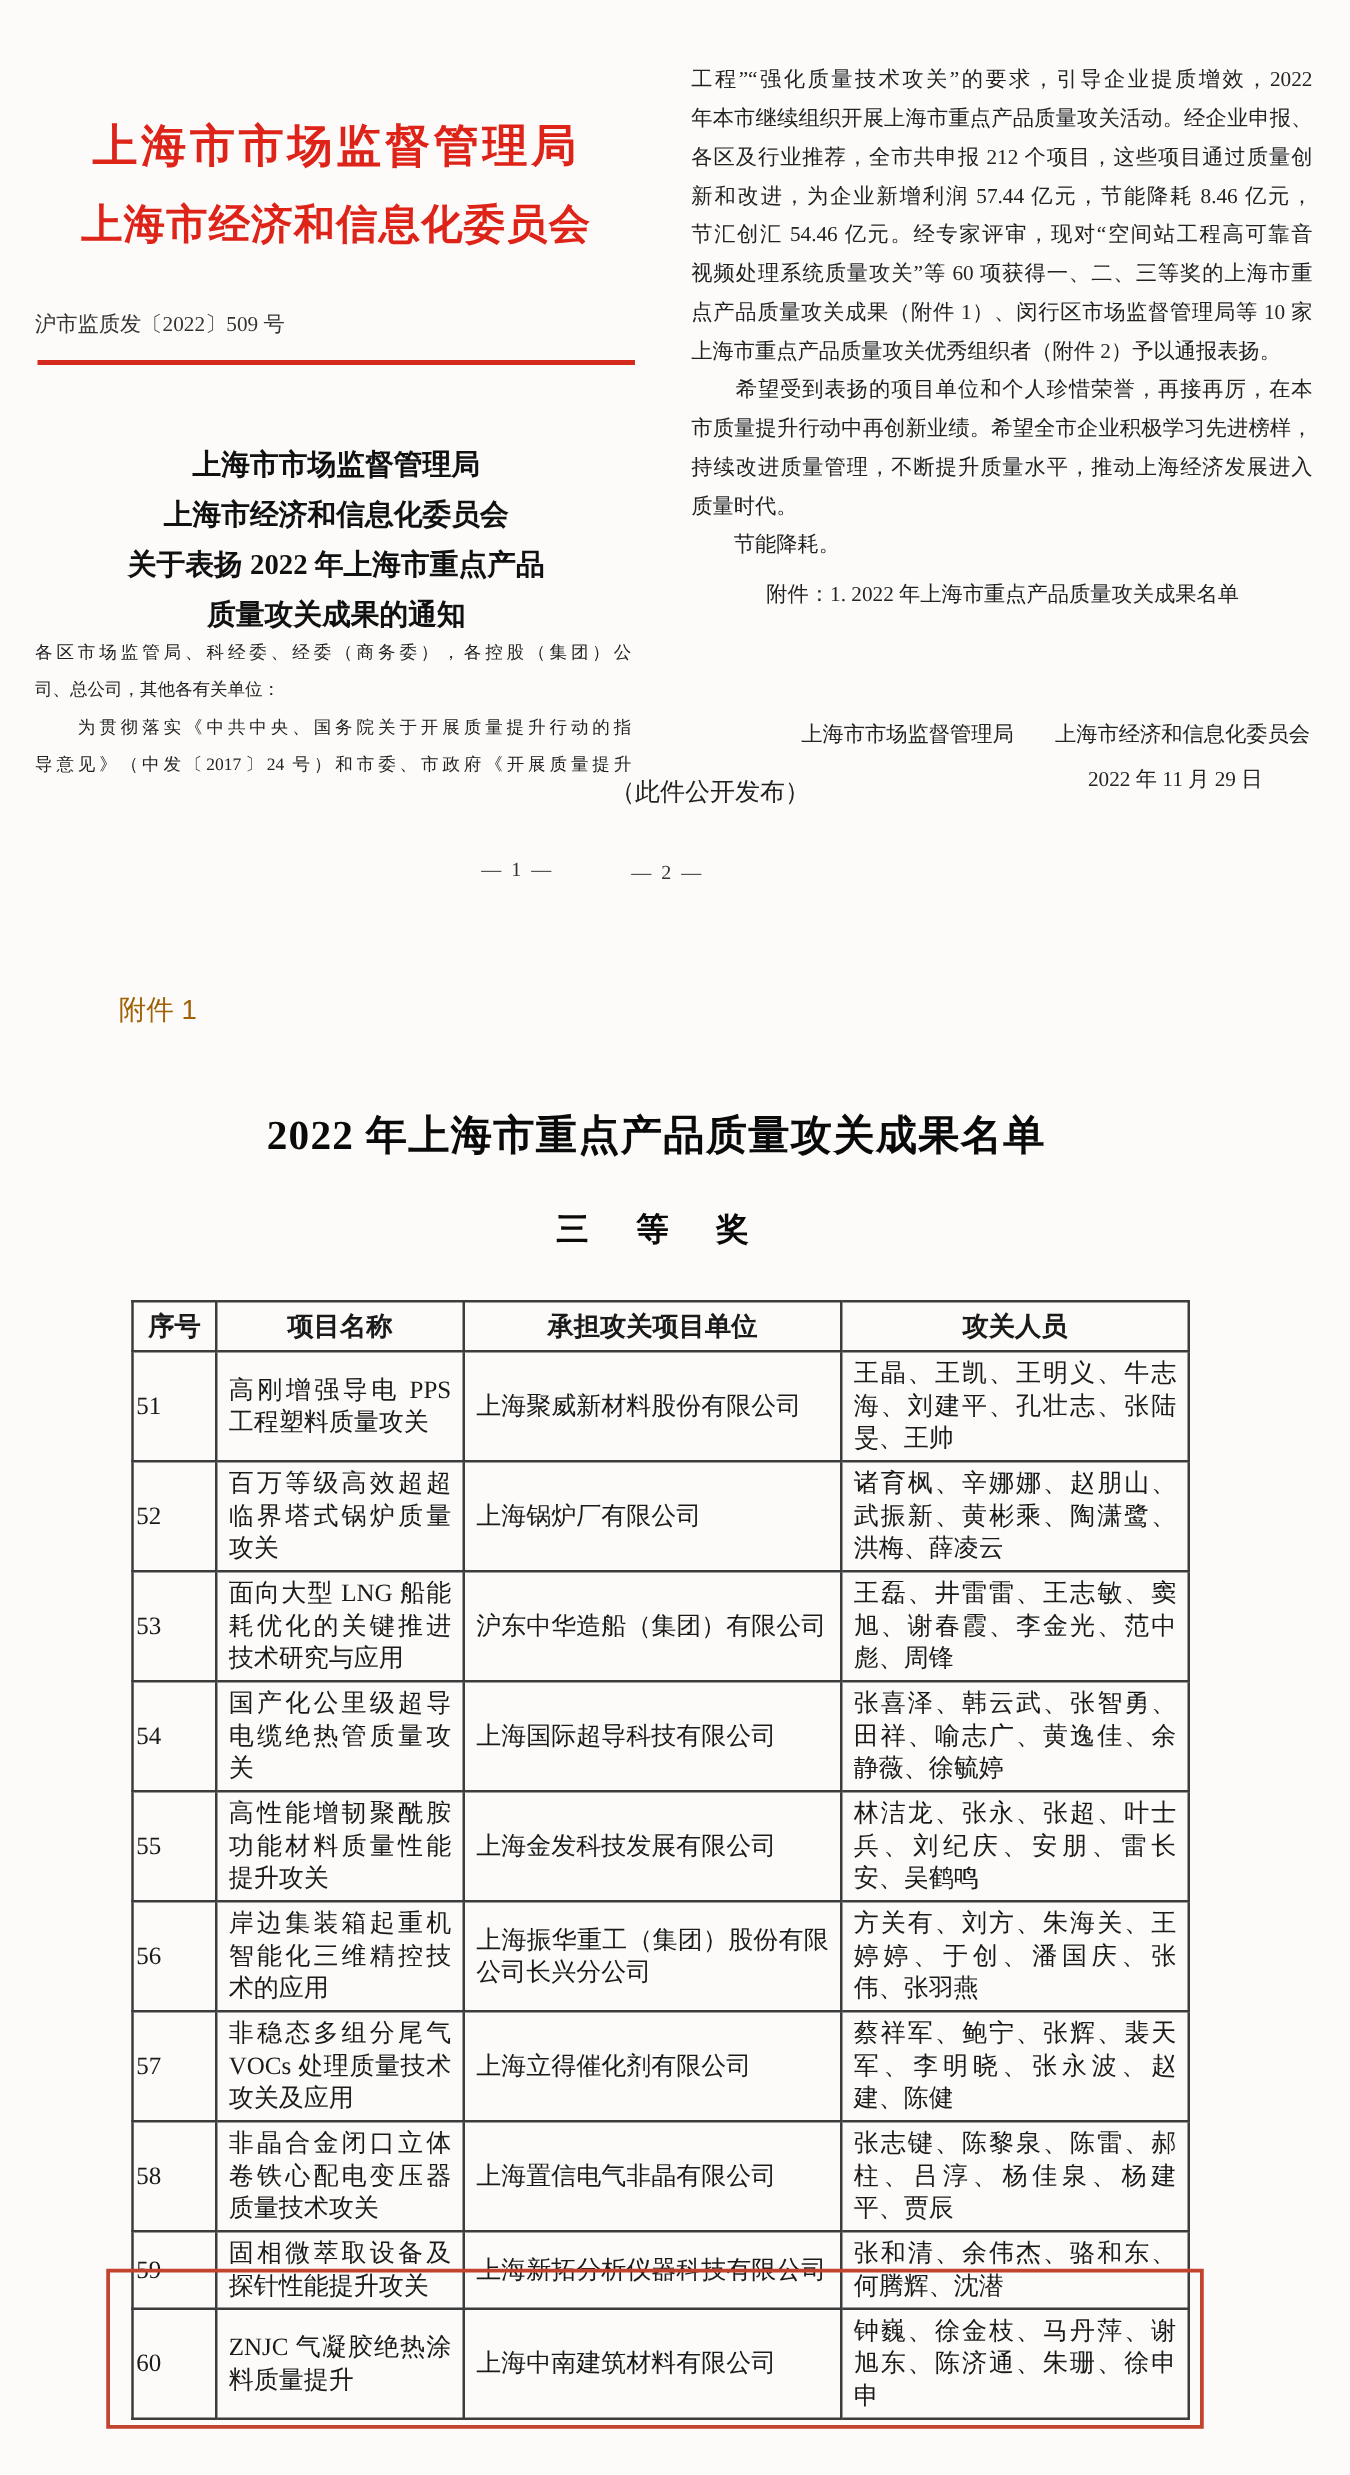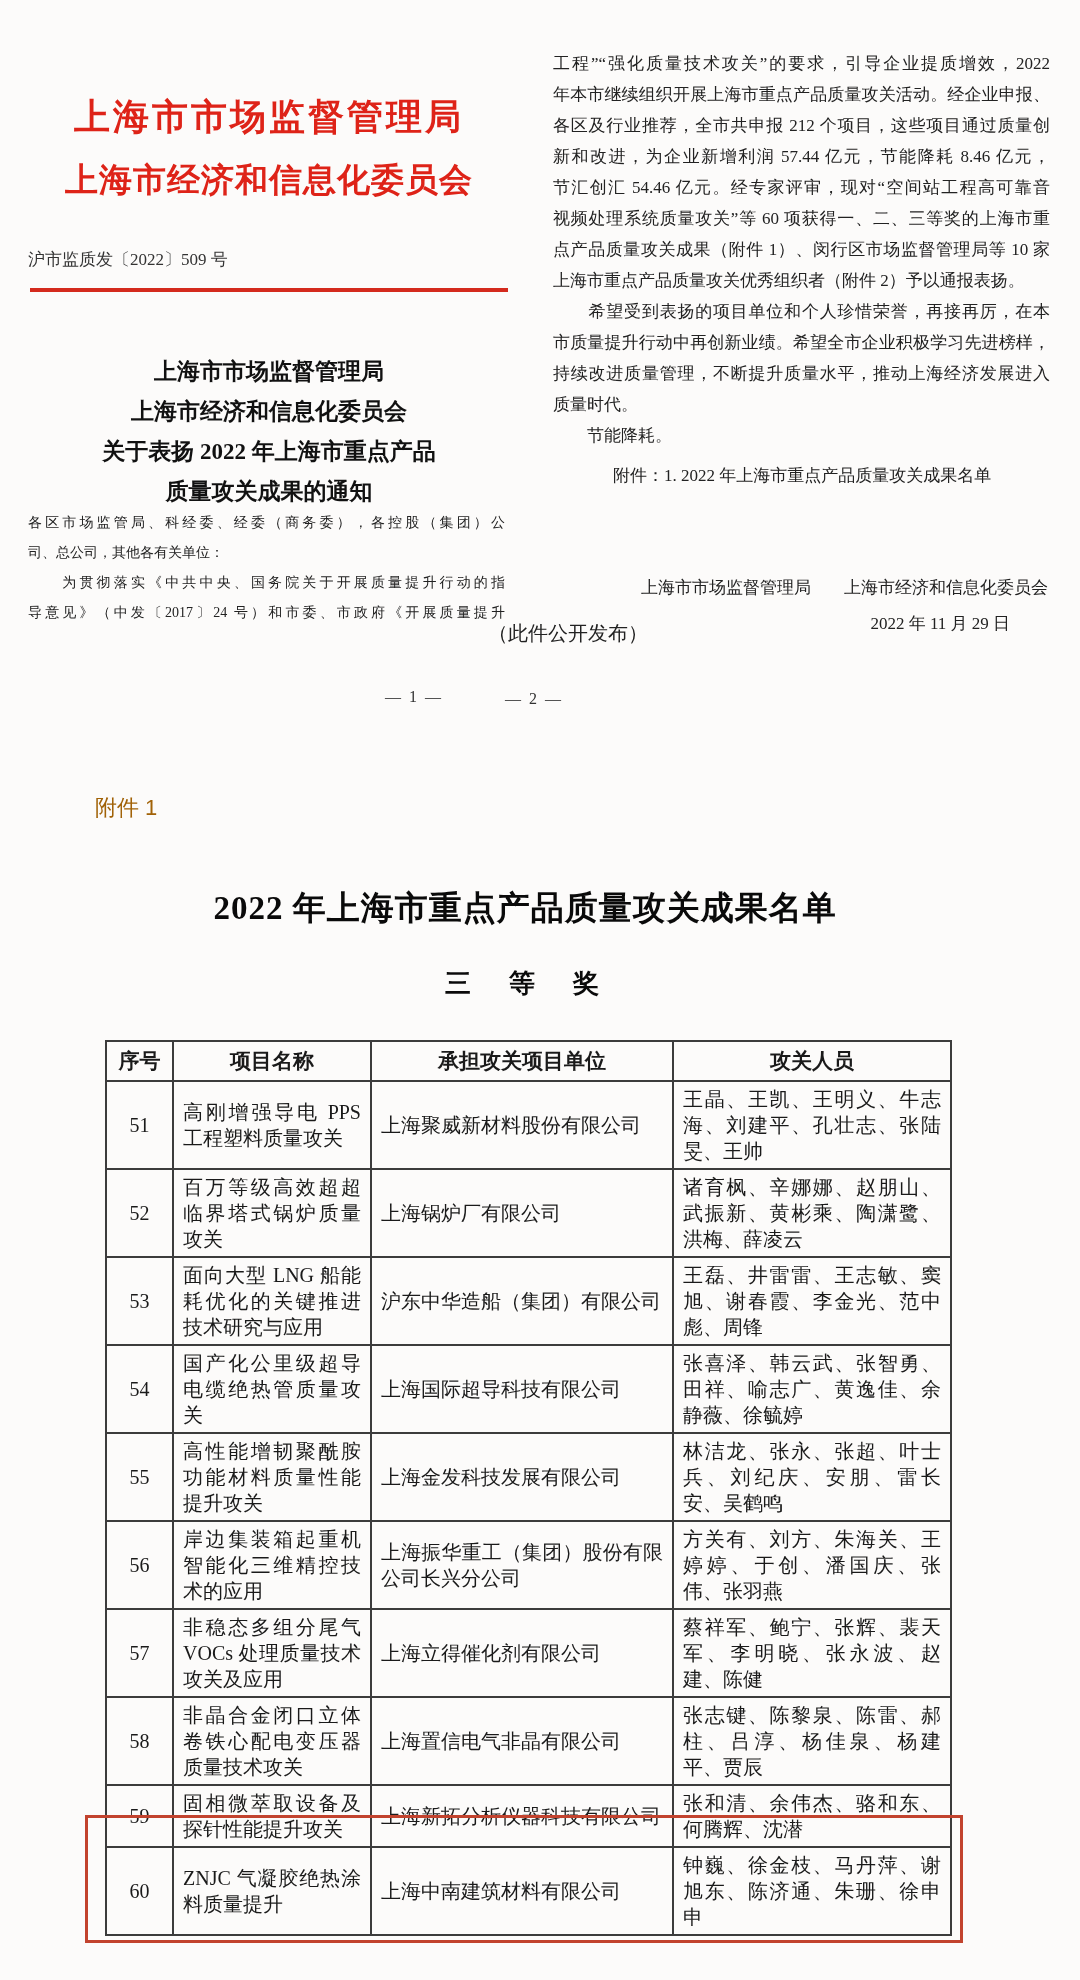--- a/index.html
+++ b/index.html
@@ -41,21 +41,21 @@
   .attach-title{position:absolute;left:0;top:110px;width:100%;text-align:center;
                 font-weight:bold;font-size:33px;letter-spacing:1px;color:#0a0a0a;margin-top:16px;}
   .award-level{position:absolute;left:0;top:206px;width:100%;text-align:center;
                font-weight:bold;font-size:26px;letter-spacing:6px;color:#0a0a0a;}
   table.awards{position:absolute;left:45px;top:280px;width:845px;border-collapse:collapse;
                table-layout:fixed;font-size:20px;}
   table.awards th{border:2px solid #3c3c3c;font-size:21px;font-weight:bold;height:34px;
                   text-align:center;padding:2px 4px;color:#1a1a1a;}
   table.awards td{border:2px solid #3c3c3c;vertical-align:middle;line-height:26px;
                   padding:4px 9px;color:#1a1a1a;text-align:justify;text-justify:inter-character;}
-  table.awards td.cell-no{text-align:center;padding:4px 2px;border-radius:20px;}
+  table.awards td.cell-no{padding:4px 2px;border-radius:20px;}
   
   .highlight-box{position:absolute;left:85px;top:1815px;width:872px;height:122px;
                  border:3px solid #c2432e;background:transparent;}
 </style>
 </head>
 <body>
 
 <div class="canvas">
 
   <div class="page1">

